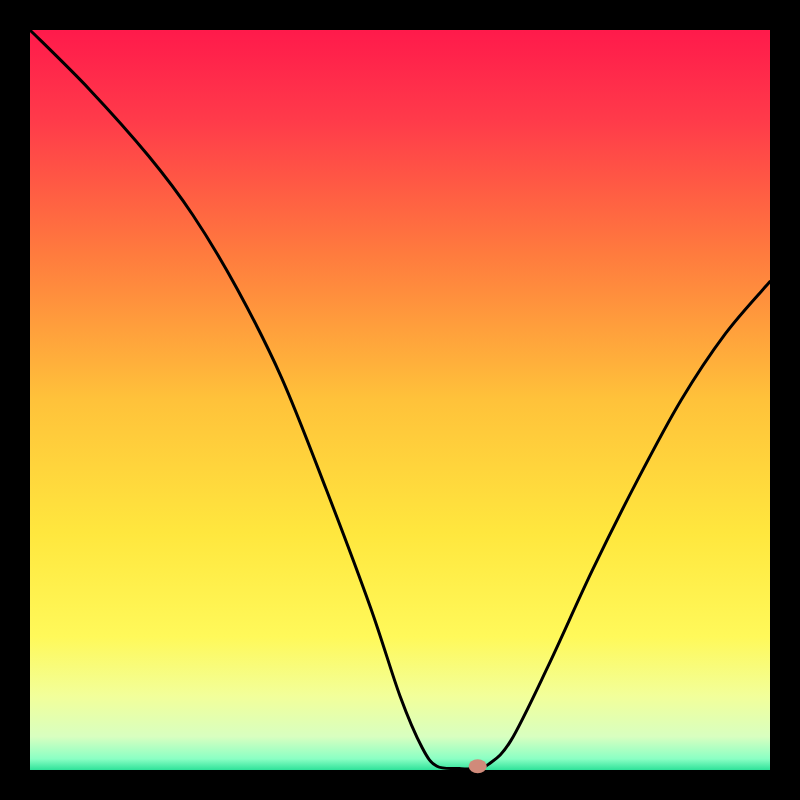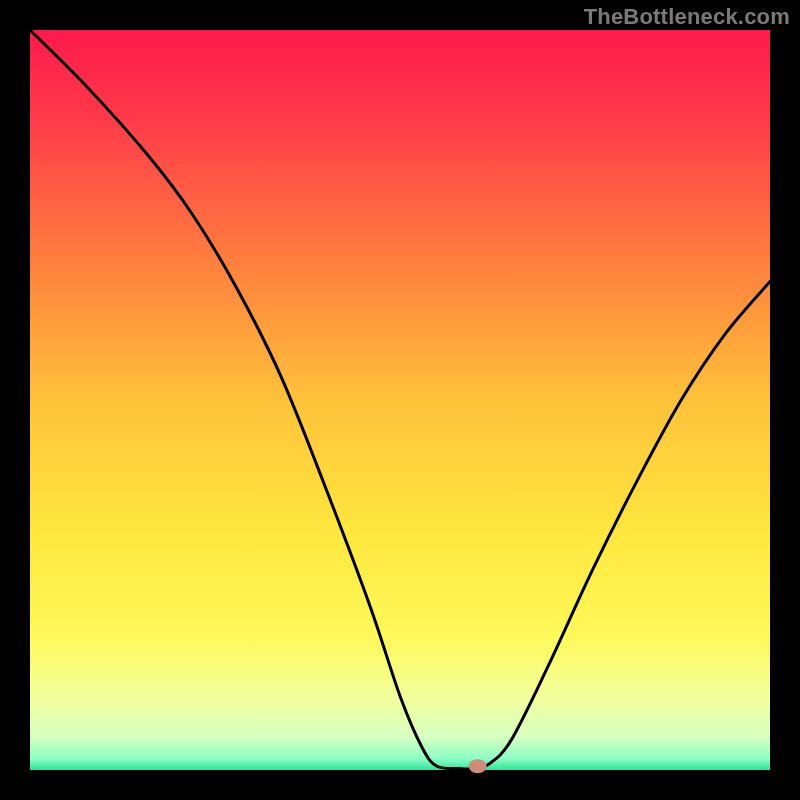--- a/index.html
+++ b/index.html
@@ -33,21 +33,20 @@
   svg {
     position: absolute;
     left: 0;
     top: 0;
   }
 </style>
 </head>
 <body>
 <div class="frame">
 
-  <div class="watermark">TheBottleneck.com</div>
 
   <svg id="chart-svg" width="800" height="800" viewBox="0 0 800 800">
     <defs>
       <linearGradient id="bg-grad" x1="0" y1="0" x2="0" y2="1">
           <stop offset="0%" stop-color="#ff1a4b"></stop>
           <stop offset="12%" stop-color="#ff3a4a"></stop>
           <stop offset="30%" stop-color="#ff7a3e"></stop>
           <stop offset="50%" stop-color="#ffc23a"></stop>
           <stop offset="68%" stop-color="#ffe73e"></stop>
           <stop offset="82%" stop-color="#fff95a"></stop>

